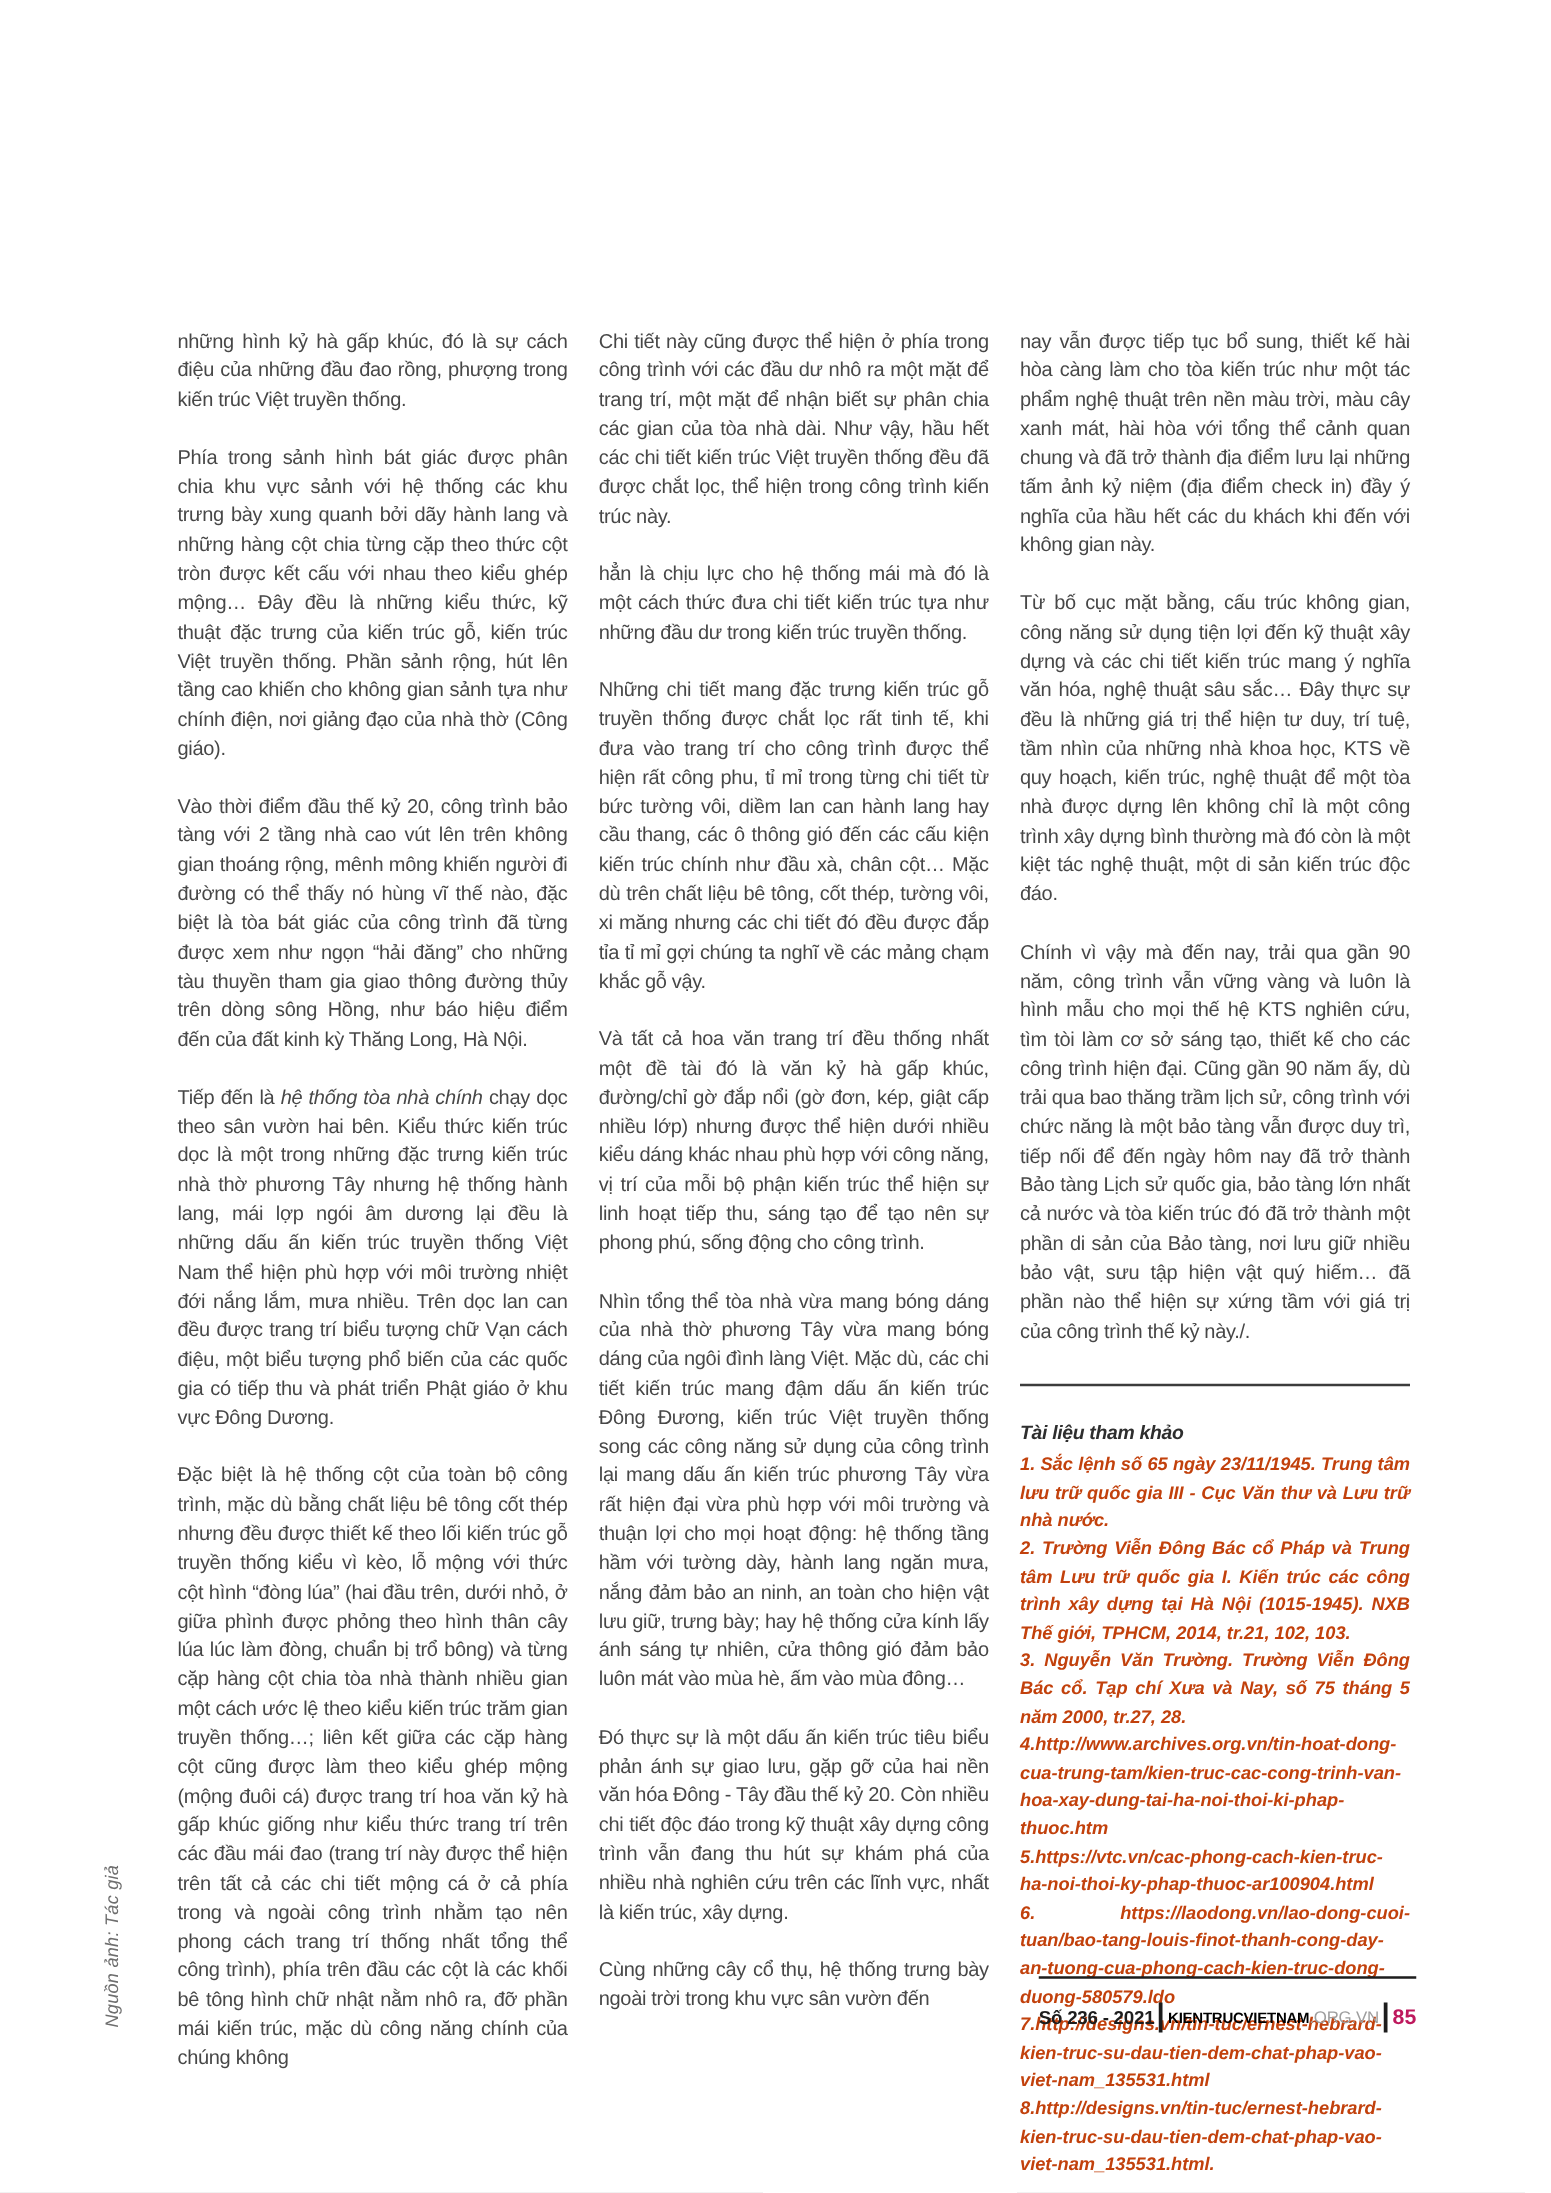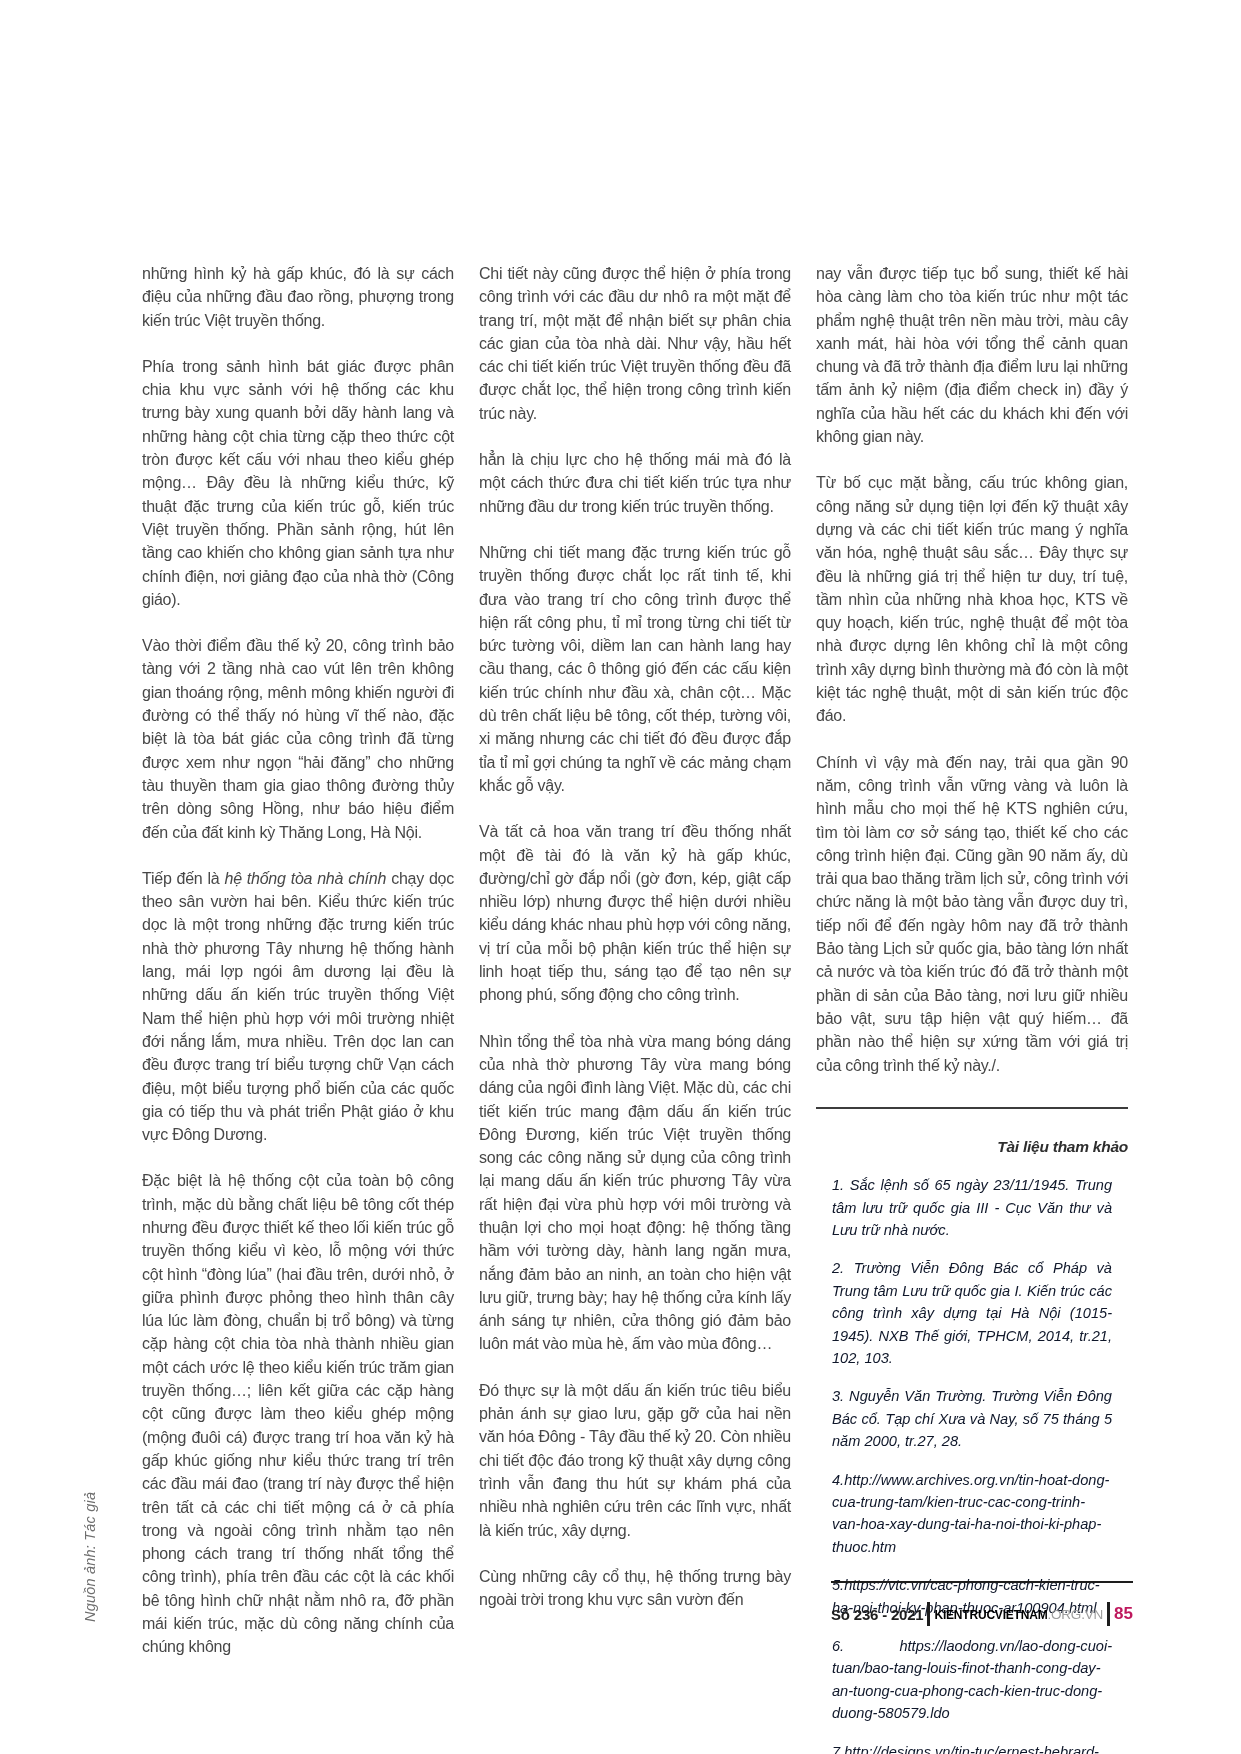--- a/index.html
+++ b/index.html
@@ -33,29 +33,30 @@
   .ref-rule {
     border-top:2px solid #3c3c3c;
     margin:30px 0 26px 0;
   }
   .ref-heading {
     font-style:italic;
     font-weight:bold;
     font-size:15.5px;
     color:#2e2e2e;
     margin:0 0 3px 0;
-    text-align:right;
+    text-align:left;
   }
   .col p.ref {
     font-style:italic;
     font-size:14.6px;
     line-height:22.4px;
-    color:#0f172a;
-    margin:16px;
+    color:#c2410c;
+    margin:0;
     letter-spacing:0;
+    font-weight:bold;
   }
 
   
   .photo-credit {
     position:absolute;
     left:82px; top:1622px;
     transform:rotate(-90deg);
     transform-origin:0 0;
     white-space:nowrap;
     font-style:italic;

